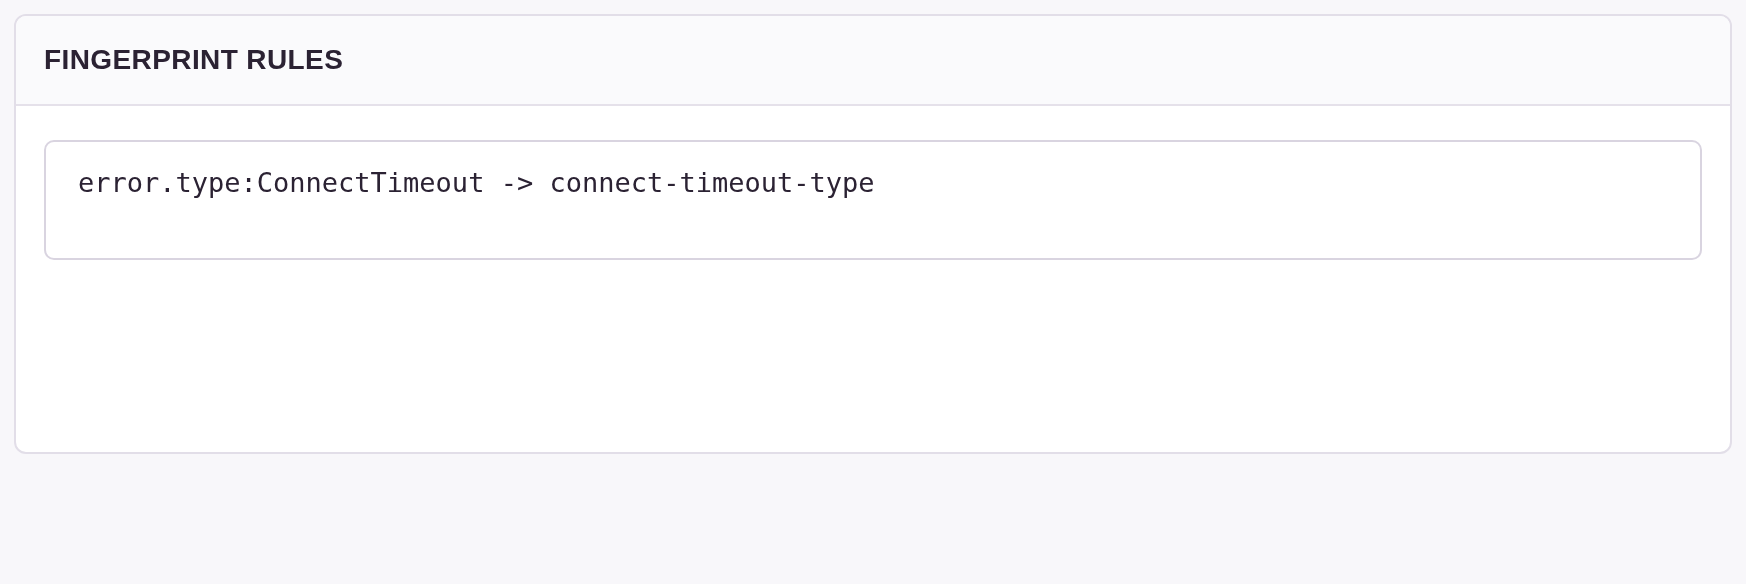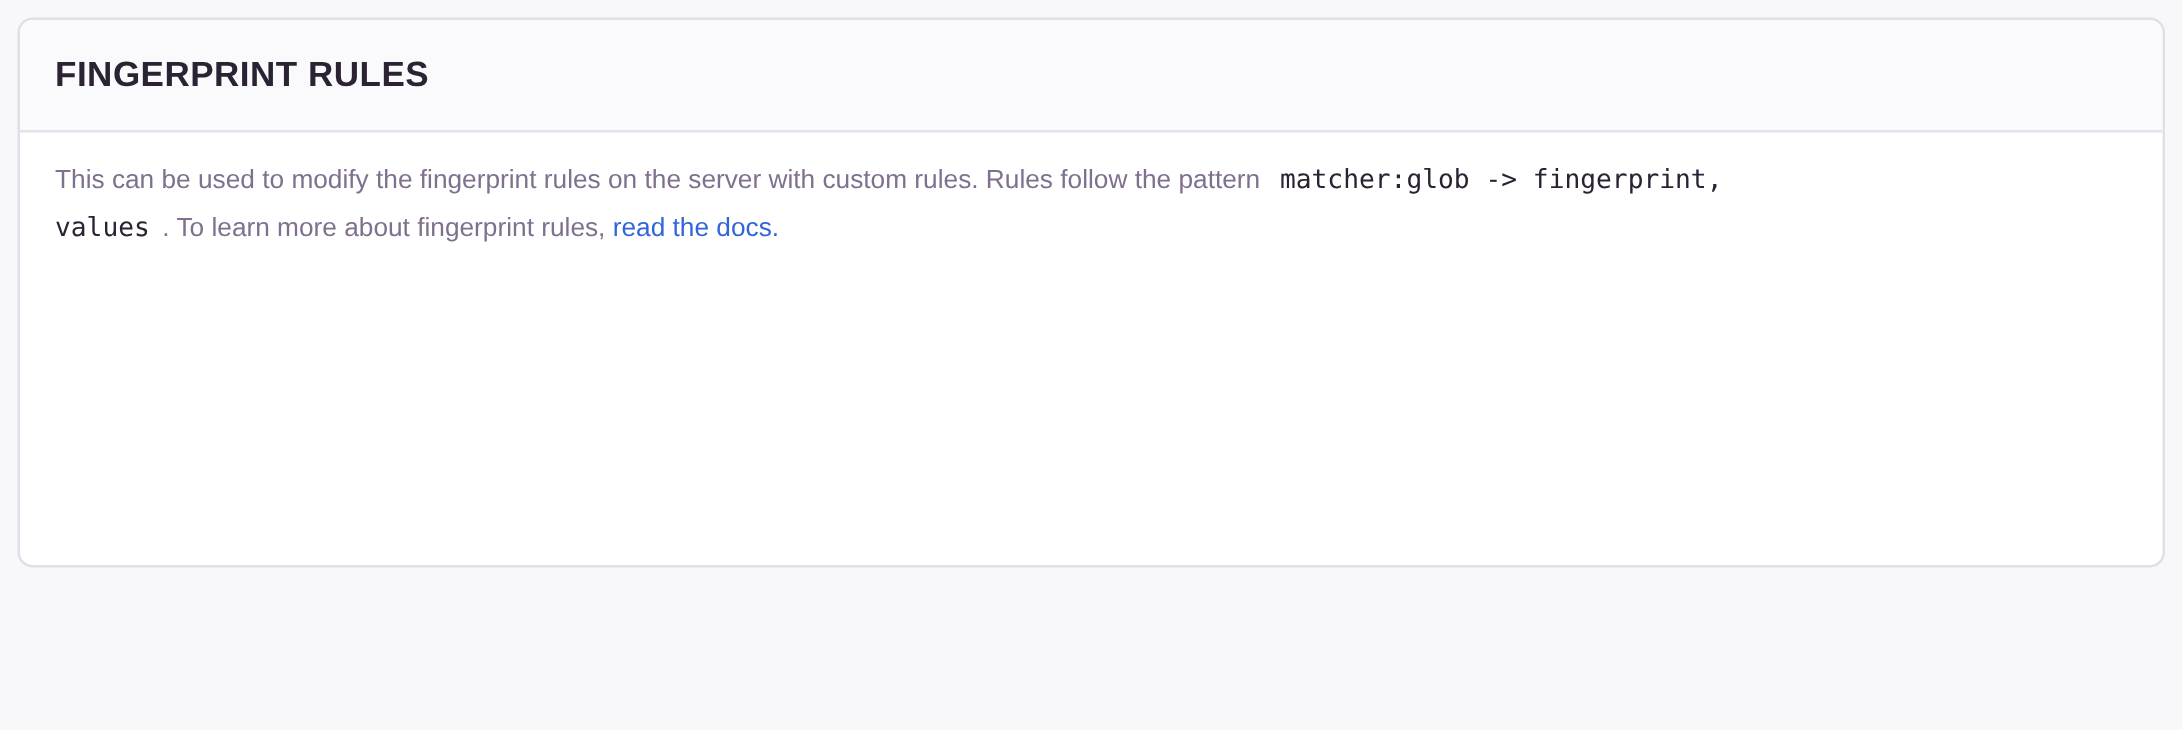--- a/index.html
+++ b/index.html
@@ -103,16 +103,16 @@
 </style>
 </head>
 <body>
 
 <div class="page">
   <section class="panel">
     <header class="panel-header">
       <h1 class="panel-title">FINGERPRINT RULES</h1>
     </header>
     <div class="panel-body">
-      <p class="description"><span>This can be used to modify the fingerprint rules on the server with custom rules. Rules follow the pattern </span><code class="inline-code">matcher:glob -&gt; fingerprint,<br>values</code><span>. To learn more about fingerprint rules, </span><a href="#" class="doc-link">read the docs.</a></p>
+      <textarea class="rules-input" spellcheck="false" aria-label="Fingerprint rules" style="">error.type:ConnectTimeout -&gt; connect-timeout-type</textarea>
     </div>
   </section>
 </div>
 
 </body></html>

